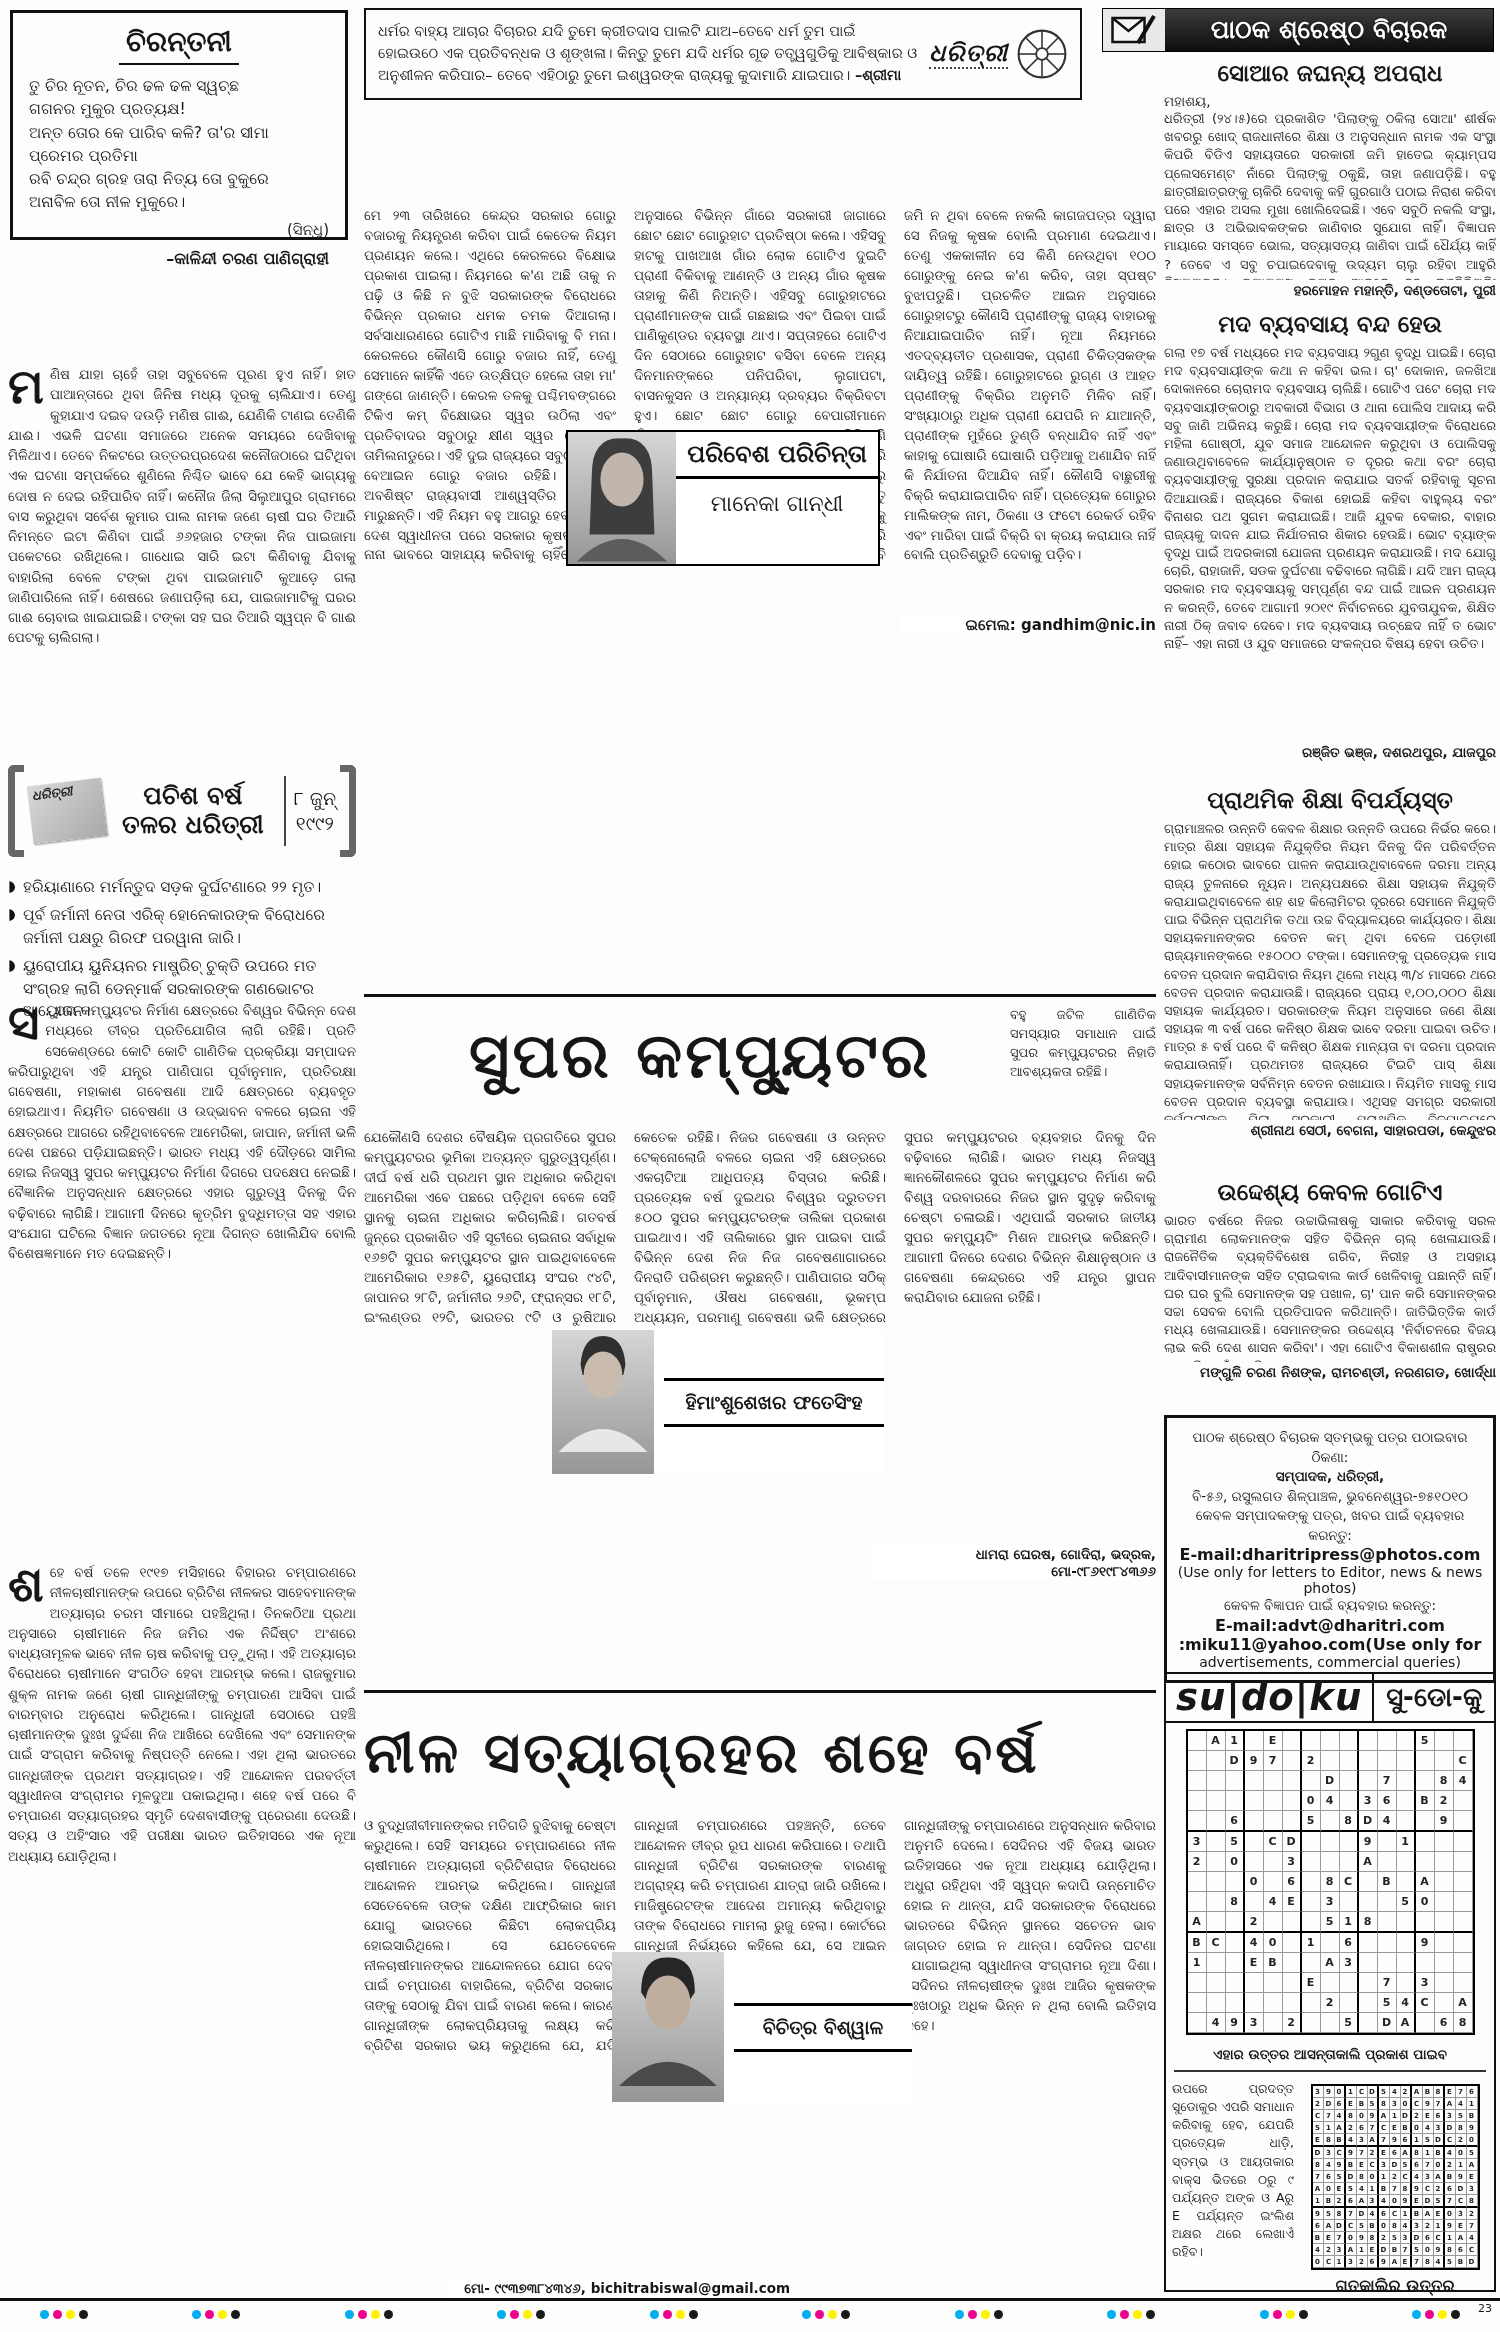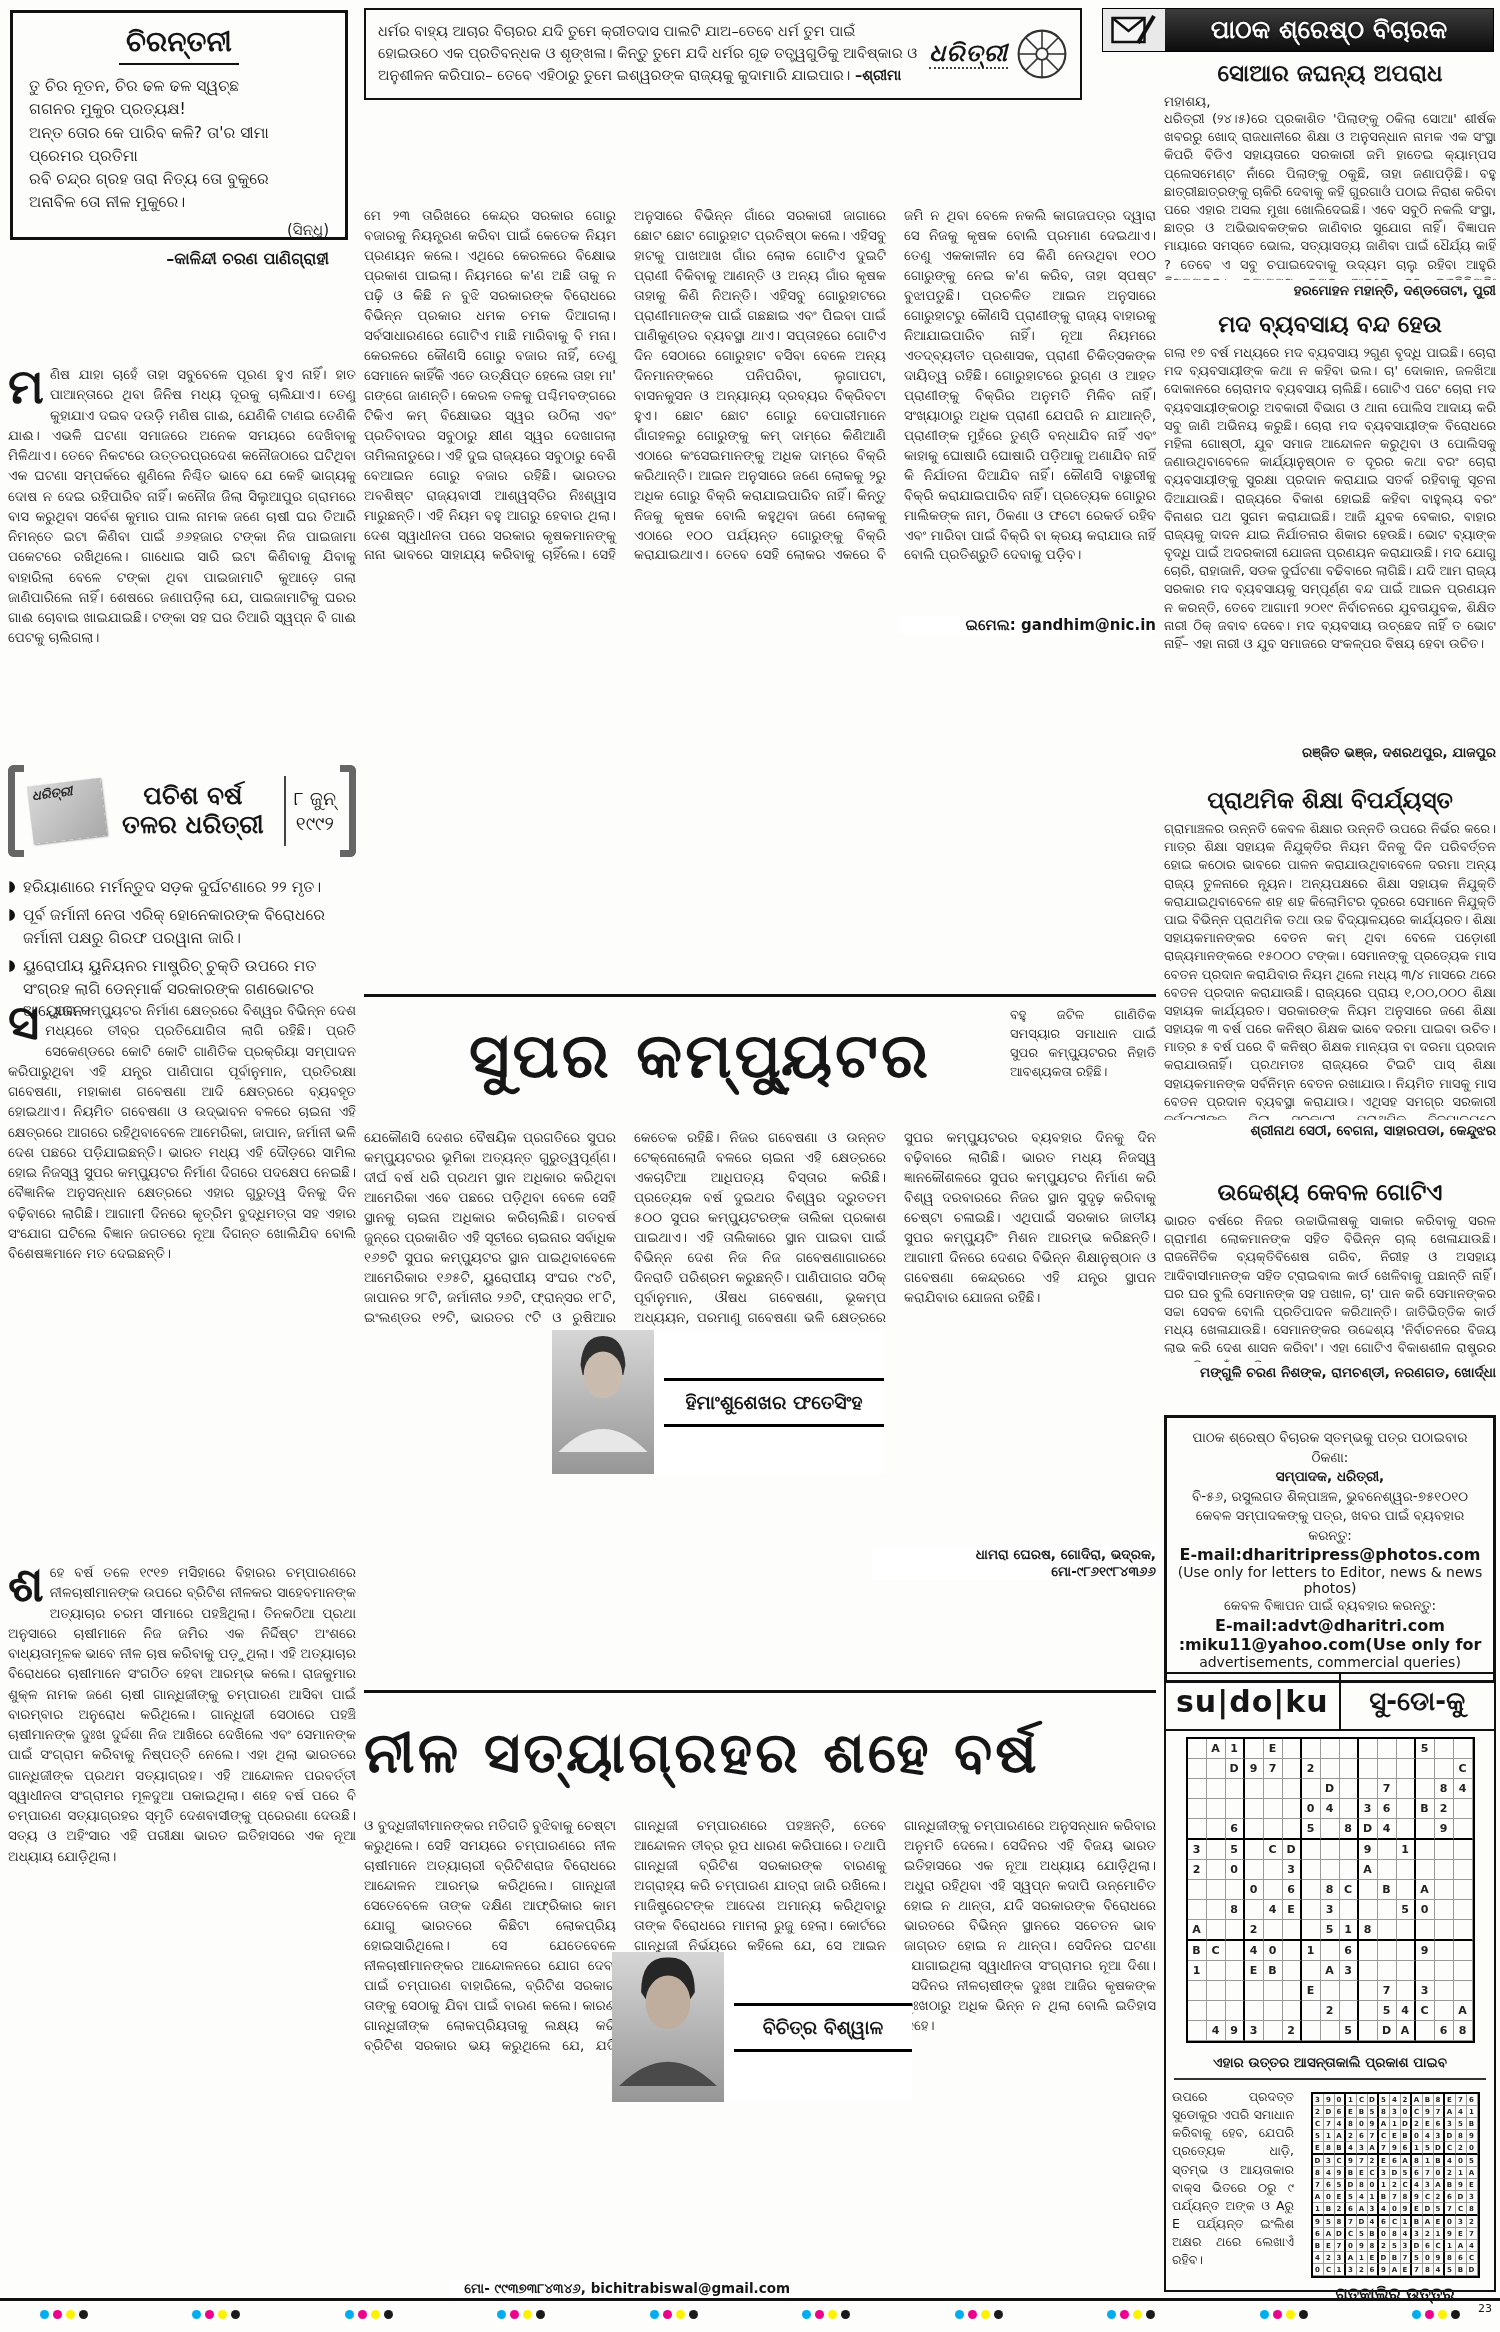--- a/index.html
+++ b/index.html
@@ -98,21 +98,21 @@
   
   .nila-left{left:8px;top:1562px;width:348px;height:736px;font-size:13.5px;line-height:1.5;overflow:hidden;}
   .nila-headline{left:364px;top:1704px;width:792px;height:100px;font-size:56px;font-weight:bold;letter-spacing:3px;line-height:1.75;}
   .nila-body{left:364px;top:1816px;width:792px;height:478px;overflow:hidden;}
   .nila-inset{left:612px;top:1952px;width:300px;height:150px;}
   .nila-end{left:450px;top:2280px;width:340px;font-size:13.5px;font-weight:bold;text-align:right;background:#fff;}
 
   
   .sudoku-box{left:1164px;top:1672px;width:332px;height:620px;border:2px solid #111;box-sizing:border-box;padding:4px 6px;}
   .sud-header{display:flex;align-items:stretch;border-bottom:2px solid #111;margin:-4px -6px 6px;}
-  .sud-en{font-size:30px;font-weight:bold;padding:10px 10px;letter-spacing:1px;}
+  .sud-en{font-size:37px;font-weight:bold;padding:2px 10px;letter-spacing:1px;font-style:italic;}
   .sud-or{flex:1;border-left:2px solid #111;font-size:26px;font-weight:bold;display:flex;align-items:center;justify-content:center;}
   .sgrid{display:grid;border:2px solid #000;width:max-content;margin:4px auto 6px;}
   .sgrid .cell{border-right:1px solid #999;border-bottom:1px solid #999;display:flex;align-items:center;justify-content:center;font-weight:bold;color:#222;}
   .sgrid .cell.thickR{border-right:2px solid #000;}
   .sgrid .cell.thickB{border-bottom:2px solid #000;}
   .sud-note{font-size:13.5px;font-weight:bold;text-align:center;border-bottom:2px solid #333;padding:5px 0 7px;margin:0 2px 8px;}
   .sud-lower{display:flex;gap:8px;}
   .sud-instr{width:122px;font-size:12.5px;line-height:1.45;text-align:justify;}
   .sud-right{flex:1;}
   .sud-caption{font-size:16px;font-weight:bold;text-align:center;margin-top:6px;}
@@ -259,20 +259,33 @@
         <span>ପୂର୍ବ ଜର୍ମାନୀ ନେତା ଏରିକ୍ ହୋନେକାରଙ୍କ ବିରୋଧରେ ଜର୍ମାନୀ ପକ୍ଷରୁ ଗିରଫ ପରୱାନା ଜାରି।</span>
       </div>
 
       <div class="ybullet">
         <span class="bmark">◗</span>
         <span>ୟୁରୋପୀୟ ୟୁନିୟନର ମାଷ୍ଟ୍ରିଚ୍ ଚୁକ୍ତି ଉପରେ ମତ ସଂଗ୍ରହ ଲାଗି ଡେନ୍ମାର୍କ ସରକାରଙ୍କ ଗଣଭୋଟର ଆୟୋଜନ।</span>
       </div>
     </div>
 
   <div class="abs goruhat-body cols3">ମେ ୨୩ ତାରିଖରେ କେନ୍ଦ୍ର ସରକାର ଗୋରୁ ବଜାରକୁ ନିୟନ୍ତ୍ରଣ କରିବା ପାଇଁ କେତେକ ନିୟମ ପ୍ରଣୟନ କଲେ। ଏଥିରେ କେରଳରେ ବିକ୍ଷୋଭ ପ୍ରକାଶ ପାଇଲା। ନିୟମରେ କ'ଣ ଅଛି ତାକୁ ନ ପଢ଼ି ଓ କିଛି ନ ବୁଝି ସରକାରଙ୍କ ବିରୋଧରେ ବିଭିନ୍ନ ପ୍ରକାର ଧମକ ଚମକ ଦିଆଗଲା। ସର୍ବସାଧାରଣରେ ଗୋଟିଏ ମାଛି ମାରିବାକୁ ବି ମନା। କେରଳରେ କୌଣସି ଗୋରୁ ବଜାର ନାହିଁ, ତେଣୁ ସେମାନେ କାହିଁକି ଏତେ ଉତ୍‌କ୍ଷିପ୍ତ ହେଲେ ତାହା ମା' ଗଙ୍ଗେ ଜାଣନ୍ତି। କେରଳ ତଳକୁ ପଶ୍ଚିମବଙ୍ଗରେ ଟିକିଏ କମ୍ ବିକ୍ଷୋଭର ସ୍ୱର ଉଠିଲା ଏବଂ ପ୍ରତିବାଦର ସବୁଠାରୁ କ୍ଷୀଣ ସ୍ୱର ଦେଖାଗଲା ତାମିଲନାଡୁରେ। ଏହି ଦୁଇ ରାଜ୍ୟରେ ସବୁଠାରୁ ବେଶି ବେଆଇନ ଗୋରୁ ବଜାର ରହିଛି। ଭାରତର ଅବଶିଷ୍ଟ ରାଜ୍ୟବାସୀ ଆଶ୍ୱସ୍ତିର ନିଃଶ୍ୱାସ ମାରୁଛନ୍ତି। ଏହି ନିୟମ ବହୁ ଆଗରୁ ହେବାର ଥିଲା। ଦେଶ ସ୍ୱାଧୀନତା ପରେ ସରକାର କୃଷକମାନଙ୍କୁ ନାନା ଭାବରେ ସାହାଯ୍ୟ କରିବାକୁ ଚାହିଁଲେ। ସେହି ଅନୁସାରେ ବିଭିନ୍ନ ଗାଁରେ ସରକାରୀ ଜାଗାରେ ଛୋଟ ଛୋଟ ଗୋରୁହାଟ ପ୍ରତିଷ୍ଠା କଲେ। ଏହିସବୁ ହାଟକୁ ପାଖଆଖ ଗାଁର ଲୋକ ଗୋଟିଏ ଦୁଇଟି ପ୍ରାଣୀ ବିକିବାକୁ ଆଣନ୍ତି ଓ ଅନ୍ୟ ଗାଁର କୃଷକ ତାହାକୁ କିଣି ନିଅନ୍ତି। ଏହିସବୁ ଗୋରୁହାଟରେ ପ୍ରାଣୀମାନଙ୍କ ପାଇଁ ଗଛଛାଇ ଏବଂ ପିଇବା ପାଇଁ ପାଣିକୁଣ୍ଡର ବ୍ୟବସ୍ଥା ଥାଏ। ସପ୍ତାହରେ ଗୋଟିଏ ଦିନ ସେଠାରେ ଗୋରୁହାଟ ବସିବା ବେଳେ ଅନ୍ୟ ଦିନମାନଙ୍କରେ ପନିପରିବା, ଲୁଗାପଟା, ବାସନକୁସନ ଓ ଅନ୍ୟାନ୍ୟ ଦ୍ରବ୍ୟର ବିକ୍ରିବଟା ହୁଏ। ଛୋଟ ଛୋଟ ଗୋରୁ ବେପାରୀମାନେ ଗାଁଗହଳରୁ ଗୋରୁଙ୍କୁ କମ୍ ଦାମ୍‌ରେ କିଣିଆଣି ଏଠାରେ କଂସେଇମାନଙ୍କୁ ଅଧିକ ଦାମ୍‌ରେ ବିକ୍ରି କରିଥାନ୍ତି। ଆଇନ ଅନୁସାରେ ଜଣେ ଲୋକକୁ ୨ରୁ ଅଧିକ ଗୋରୁ ବିକ୍ରି କରାଯାଇପାରିବ ନାହିଁ। କିନ୍ତୁ ନିଜକୁ କୃଷକ ବୋଲି କହୁଥିବା ଜଣେ ଲୋକକୁ ଏଠାରେ ୧୦୦ ପର୍ଯ୍ୟନ୍ତ ଗୋରୁଙ୍କୁ ବିକ୍ରି କରାଯାଇଥାଏ। ତେବେ ସେହି ଲୋକର ଏକରେ ବି ଜମି ନ ଥିବା ବେଳେ ନକଲି କାଗଜପତ୍ର ଦ୍ୱାରା ସେ ନିଜକୁ କୃଷକ ବୋଲି ପ୍ରମାଣ ଦେଇଥାଏ। ତେଣୁ ଏକକାଳୀନ ସେ କିଣି ନେଉଥିବା ୧୦୦ ଗୋରୁଙ୍କୁ ନେଇ କ'ଣ କରିବ, ତାହା ସ୍ପଷ୍ଟ ବୁଝାପଡୁଛି। ପ୍ରଚଳିତ ଆଇନ ଅନୁସାରେ ଗୋରୁହାଟରୁ କୌଣସି ପ୍ରାଣୀଙ୍କୁ ରାଜ୍ୟ ବାହାରକୁ ନିଆଯାଇପାରିବ ନାହିଁ। ନୂଆ ନିୟମରେ ଏତଦ୍‌ବ୍ୟତୀତ ପ୍ରଶାସକ, ପ୍ରାଣୀ ଚିକିତ୍ସକଙ୍କ ଦାୟିତ୍ୱ ରହିଛି। ଗୋରୁହାଟରେ ରୁଗ୍‌ଣ ଓ ଆହତ ପ୍ରାଣୀଙ୍କୁ ବିକ୍ରିର ଅନୁମତି ମିଳିବ ନାହିଁ। ସଂଖ୍ୟାଠାରୁ ଅଧିକ ପ୍ରାଣୀ ଯେପରି ନ ଯାଆନ୍ତି, ପ୍ରାଣୀଙ୍କ ମୁହଁରେ ତୁଣ୍ଡି ବନ୍ଧାଯିବ ନାହିଁ ଏବଂ କାହାକୁ ଘୋଷାରି ଘୋଷାରି ପଡ଼ିଆକୁ ଅଣାଯିବ ନାହିଁ କି ନିର୍ଯାତନା ଦିଆଯିବ ନାହିଁ। କୌଣସି ବାଛୁରୀକୁ ବିକ୍ରି କରାଯାଇପାରିବ ନାହିଁ। ପ୍ରତ୍ୟେକ ଗୋରୁର ମାଲିକଙ୍କ ନାମ, ଠିକଣା ଓ ଫଟୋ ରେକର୍ଡ ରହିବ ଏବଂ ମାରିବା ପାଇଁ ବିକ୍ରି ବା କ୍ରୟ କରାଯାଉ ନାହିଁ ବୋଲି ପ୍ରତିଶ୍ରୁତି ଦେବାକୁ ପଡ଼ିବ।</div>
+  <div class="abs maneka-inset">
+    <div class="inset-photo photo">
+      <svg class="person" viewBox="0 0 100 120" preserveAspectRatio="none">
+        <path d="M22,40 Q22,4 50,6 Q78,4 78,40 L80,95 L20,95 Z" fill="#3d3d3d"></path>
+        <ellipse cx="50" cy="44" rx="20" ry="25" fill="#c2b6ac"></ellipse>
+        <path d="M8,120 Q50,78 92,120 Z" fill="#5c5c5c"></path>
+      </svg>
+    </div>
+    <div class="maneka-meta">
+      <div class="maneka-kicker">ପରିବେଶ ପରିଚିନ୍ତା</div>
+      <div class="maneka-author">ମାନେକା ଗାନ୍ଧୀ</div>
+    </div>
+  </div>
   <div class="abs gandhi-email">ଇମେଲ: gandhim@nic.in</div>
 
   <div class="abs hrule" style="left:364px;top:994px;width:792px;"></div>
 
   <div class="abs sc-left just">
     <span class="dropcap">ସ</span>
     <span>ୁପର କମ୍ପ୍ୟୁଟର ନିର୍ମାଣ କ୍ଷେତ୍ରରେ ବିଶ୍ୱର ବିଭିନ୍ନ ଦେଶ ମଧ୍ୟରେ ତୀବ୍ର ପ୍ରତିଯୋଗିତା ଲାଗି ରହିଛି। ପ୍ରତି ସେକେଣ୍ଡରେ କୋଟି କୋଟି ଗାଣିତିକ ପ୍ରକ୍ରିୟା ସମ୍ପାଦନ କରିପାରୁଥିବା ଏହି ଯନ୍ତ୍ର ପାଣିପାଗ ପୂର୍ବାନୁମାନ, ପ୍ରତିରକ୍ଷା ଗବେଷଣା, ମହାକାଶ ଗବେଷଣା ଆଦି କ୍ଷେତ୍ରରେ ବ୍ୟବହୃତ ହୋଇଥାଏ। ନିୟମିତ ଗବେଷଣା ଓ ଉଦ୍ଭାବନ ବଳରେ ଚାଇନା ଏହି କ୍ଷେତ୍ରରେ ଆଗରେ ରହିଥିବାବେଳେ ଆମେରିକା, ଜାପାନ, ଜର୍ମାନୀ ଭଳି ଦେଶ ପଛରେ ପଡ଼ିଯାଇଛନ୍ତି। ଭାରତ ମଧ୍ୟ ଏହି ଦୌଡ଼ରେ ସାମିଲ ହୋଇ ନିଜସ୍ୱ ସୁପର କମ୍ପ୍ୟୁଟର ନିର୍ମାଣ ଦିଗରେ ପଦକ୍ଷେପ ନେଇଛି। ବୈଜ୍ଞାନିକ ଅନୁସନ୍ଧାନ କ୍ଷେତ୍ରରେ ଏହାର ଗୁରୁତ୍ୱ ଦିନକୁ ଦିନ ବଢ଼ିବାରେ ଲାଗିଛି। ଆଗାମୀ ଦିନରେ କୃତ୍ରିମ ବୁଦ୍ଧିମତ୍ତା ସହ ଏହାର ସଂଯୋଗ ଘଟିଲେ ବିଜ୍ଞାନ ଜଗତରେ ନୂଆ ଦିଗନ୍ତ ଖୋଲିଯିବ ବୋଲି ବିଶେଷଜ୍ଞମାନେ ମତ ଦେଇଛନ୍ତି।</span>
   </div>
   <div class="abs sc-headline">ସୁପର କମ୍ପ୍ୟୁଟର</div>
   <div class="abs sc-side">ବହୁ ଜଟିଳ ଗାଣିତିକ ସମସ୍ୟାର ସମାଧାନ ପାଇଁ ସୁପର କମ୍ପ୍ୟୁଟରର ନିହାତି ଆବଶ୍ୟକତା ରହିଛି।</div>

